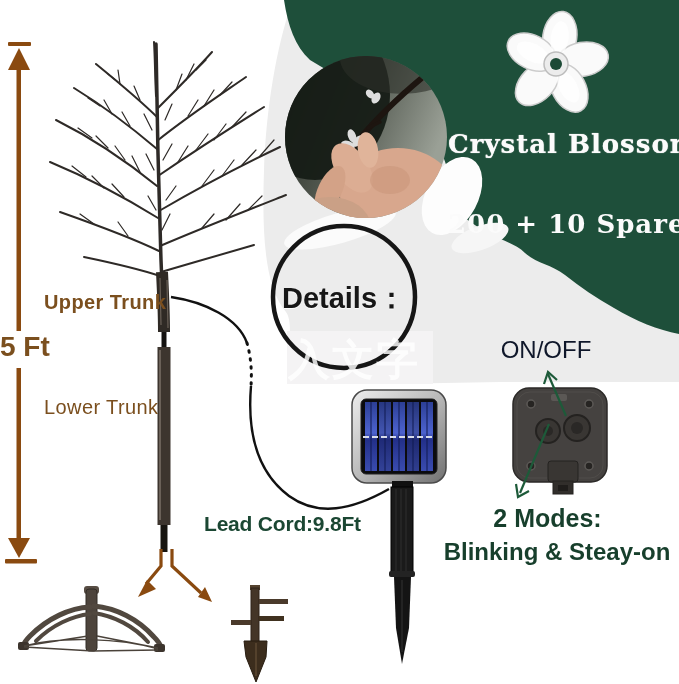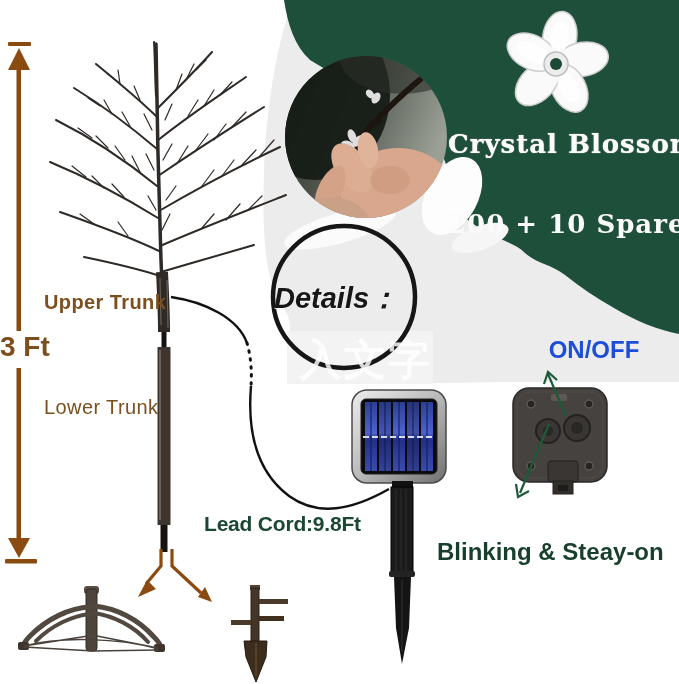--- a/index.html
+++ b/index.html
@@ -6,31 +6,31 @@
   #stage{
     position:relative;width:679px;height:684px;background:#ffffff;overflow:hidden;
     font-family:"Liberation Sans",sans-serif;
   }
   #stage svg.art{position:absolute;left:0;top:0;}
   .txt{position:absolute;white-space:nowrap;z-index:5;}
   .t-6ft{left:0px;top:331px;width:48px;font-size:28px;font-weight:bold;color:#7b4f1e;text-align:left;}
   .t-upper{left:44px;top:283px;font-size:20px;font-weight:bold;color:#7b4f1e;letter-spacing:.4px;margin-top:8px;}
   .t-lower{left:44px;top:396px;font-size:20px;font-weight:normal;color:#7b4f1e;letter-spacing:.4px;}
   .t-leadcord{left:204px;top:512px;font-size:21px;font-weight:bold;color:#1b4733;letter-spacing:-.2px;}
-  .t-details{left:274px;top:279px;width:140px;text-align:left;font-size:29px;font-weight:bold;color:#171717;
-    text-shadow:0 1px 0 rgba(255,255,255,.8);font-style:italic;}
-  .t-watermark{left:288px;top:332px;width:144px;height:52px;text-align:right;font-size:42px;font-weight:bold;
+  .t-details{left:274px;top:279px;width:140px;text-align:center;font-size:29px;font-weight:bold;color:#171717;
+    text-shadow:0 1px 0 rgba(255,255,255,.8);}
+  .t-watermark{left:288px;top:332px;width:144px;height:52px;text-align:left;font-size:42px;font-weight:bold;
     color:rgba(255,255,255,.82);letter-spacing:2px;overflow:hidden;}
   .t-crystal{left:448px;top:129px;width:231px;text-align:center;font-family:"DejaVu Serif",serif;
     font-size:26px;font-weight:bold;color:#fbfbfb;letter-spacing:1px;text-shadow:0 0 1px #e8e8e8;}
   .t-spare{left:448px;top:173px;width:231px;text-align:center;font-family:"DejaVu Serif",serif;
     font-size:26px;font-weight:bold;color:#fbfbfb;letter-spacing:1px;margin-top:36px;}
-  .t-onoff{left:496px;top:336px;width:100px;text-align:center;font-size:24px;font-weight:bold;color:#1d4ed8;margin-left:48px;}
+  .t-onoff{left:496px;top:336px;width:100px;text-align:center;font-size:24px;font-weight:normal;color:#0f172a;}
   .t-modes1{left:470px;top:504px;width:155px;text-align:center;font-size:25px;font-weight:bold;color:#173f2c;}
-  .t-modes2{left:437px;top:538px;width:240px;font-size:24px;font-weight:bold;color:#173f2c;}
+  .t-modes2{left:437px;top:538px;width:240px;text-align:center;font-size:24px;font-weight:bold;color:#173f2c;}
 </style>
 </head>
 <body>
 
 <div id="stage">
 
 <svg class="art" width="679" height="684" viewBox="0 0 679 684">
   <defs>
     <linearGradient id="gradFrame" x1="0" y1="0" x2="1" y2="1">
       <stop offset="0" stop-color="#ededed"></stop>
@@ -219,24 +219,25 @@
       <path d="M566,416 L548,374"></path>
       <path d="M544,384 L548,372 L557,380"></path>
     </g>
     <g stroke="#1d5a39" stroke-width="2.2" fill="none">
       <path d="M549,424 L520,493"></path>
       <path d="M516,484 L518,497 L529,491"></path>
     </g>
   </g>
 </svg>
 
-<div class="txt t-6ft">3 Ft</div>
+<div class="txt t-6ft">5 Ft</div>
 <div class="txt t-upper">Upper Trunk</div>
 <div class="txt t-lower">Lower Trunk</div>
 <div class="txt t-leadcord">Lead Cord:9.8Ft</div>
 <div class="txt t-watermark">入文字</div>
 <div class="txt t-details">Details：</div>
 <div class="txt t-crystal">Crystal Blossoms</div>
 <div class="txt t-spare">200 + 10 Spare</div>
 <div class="txt t-onoff">ON/OFF</div>
+<div class="txt t-modes1">2 Modes:</div>
 <div class="txt t-modes2">Blinking &amp; Steay-on</div>
 
 </div>
 
 </body></html>

